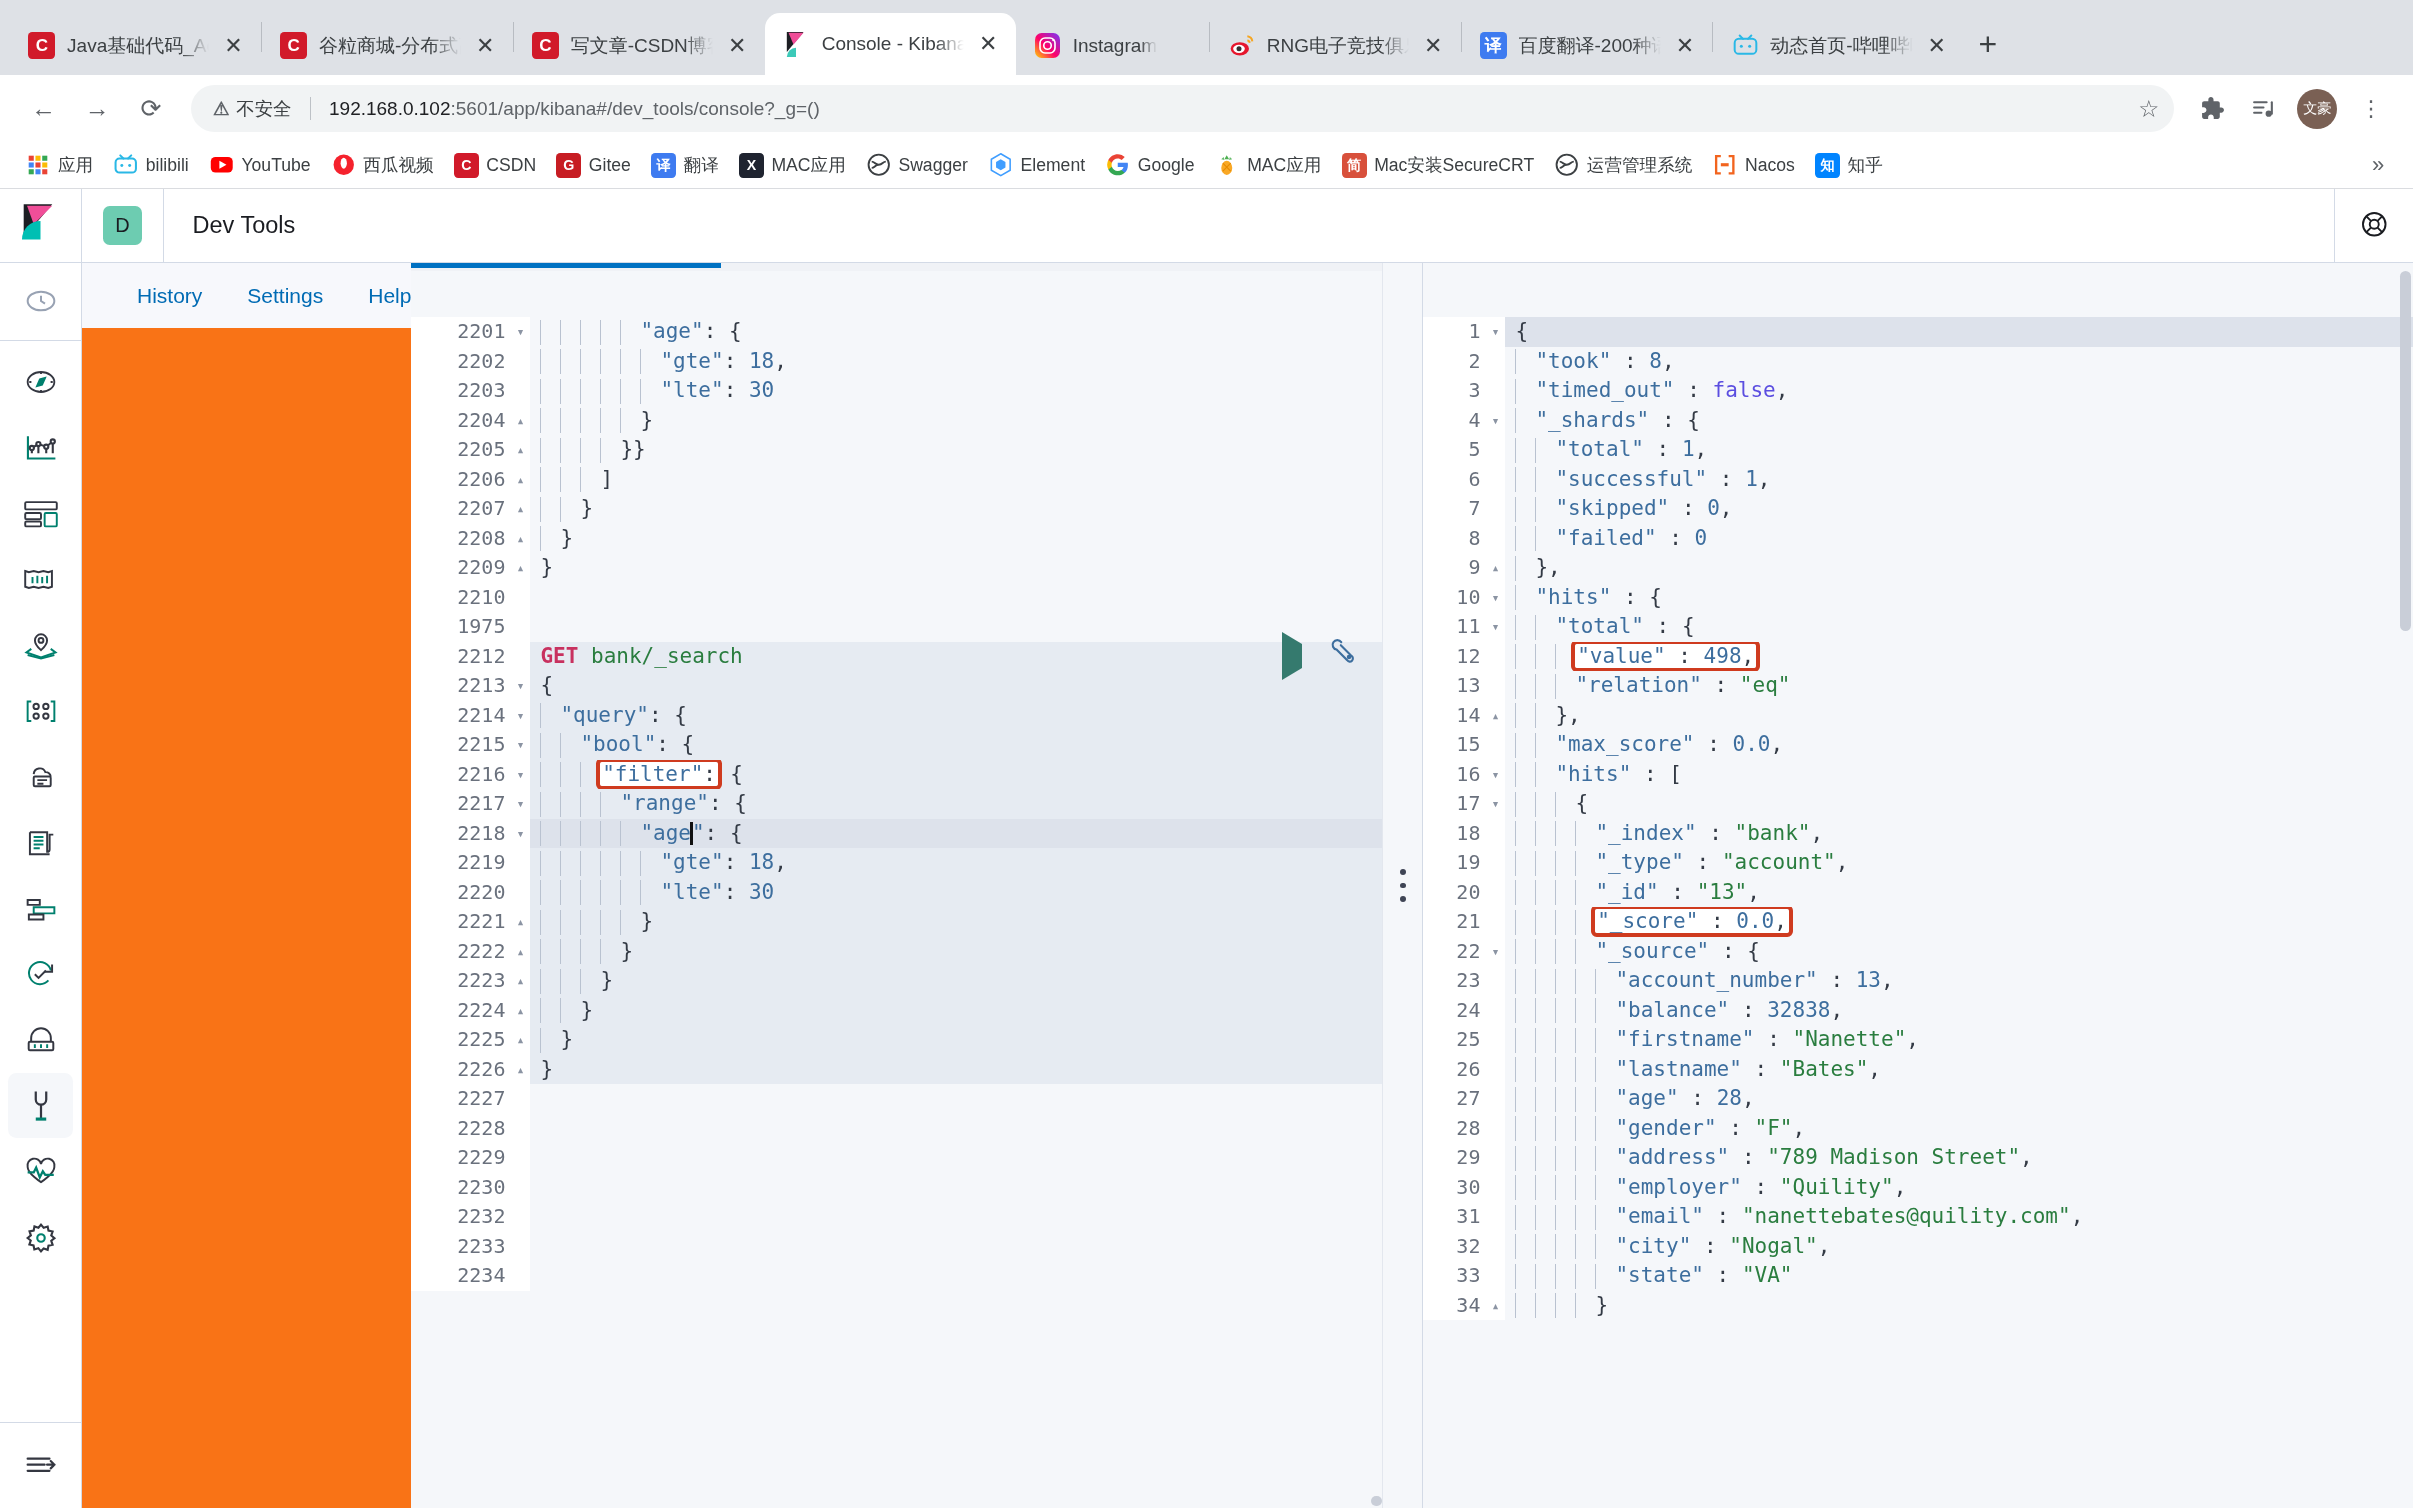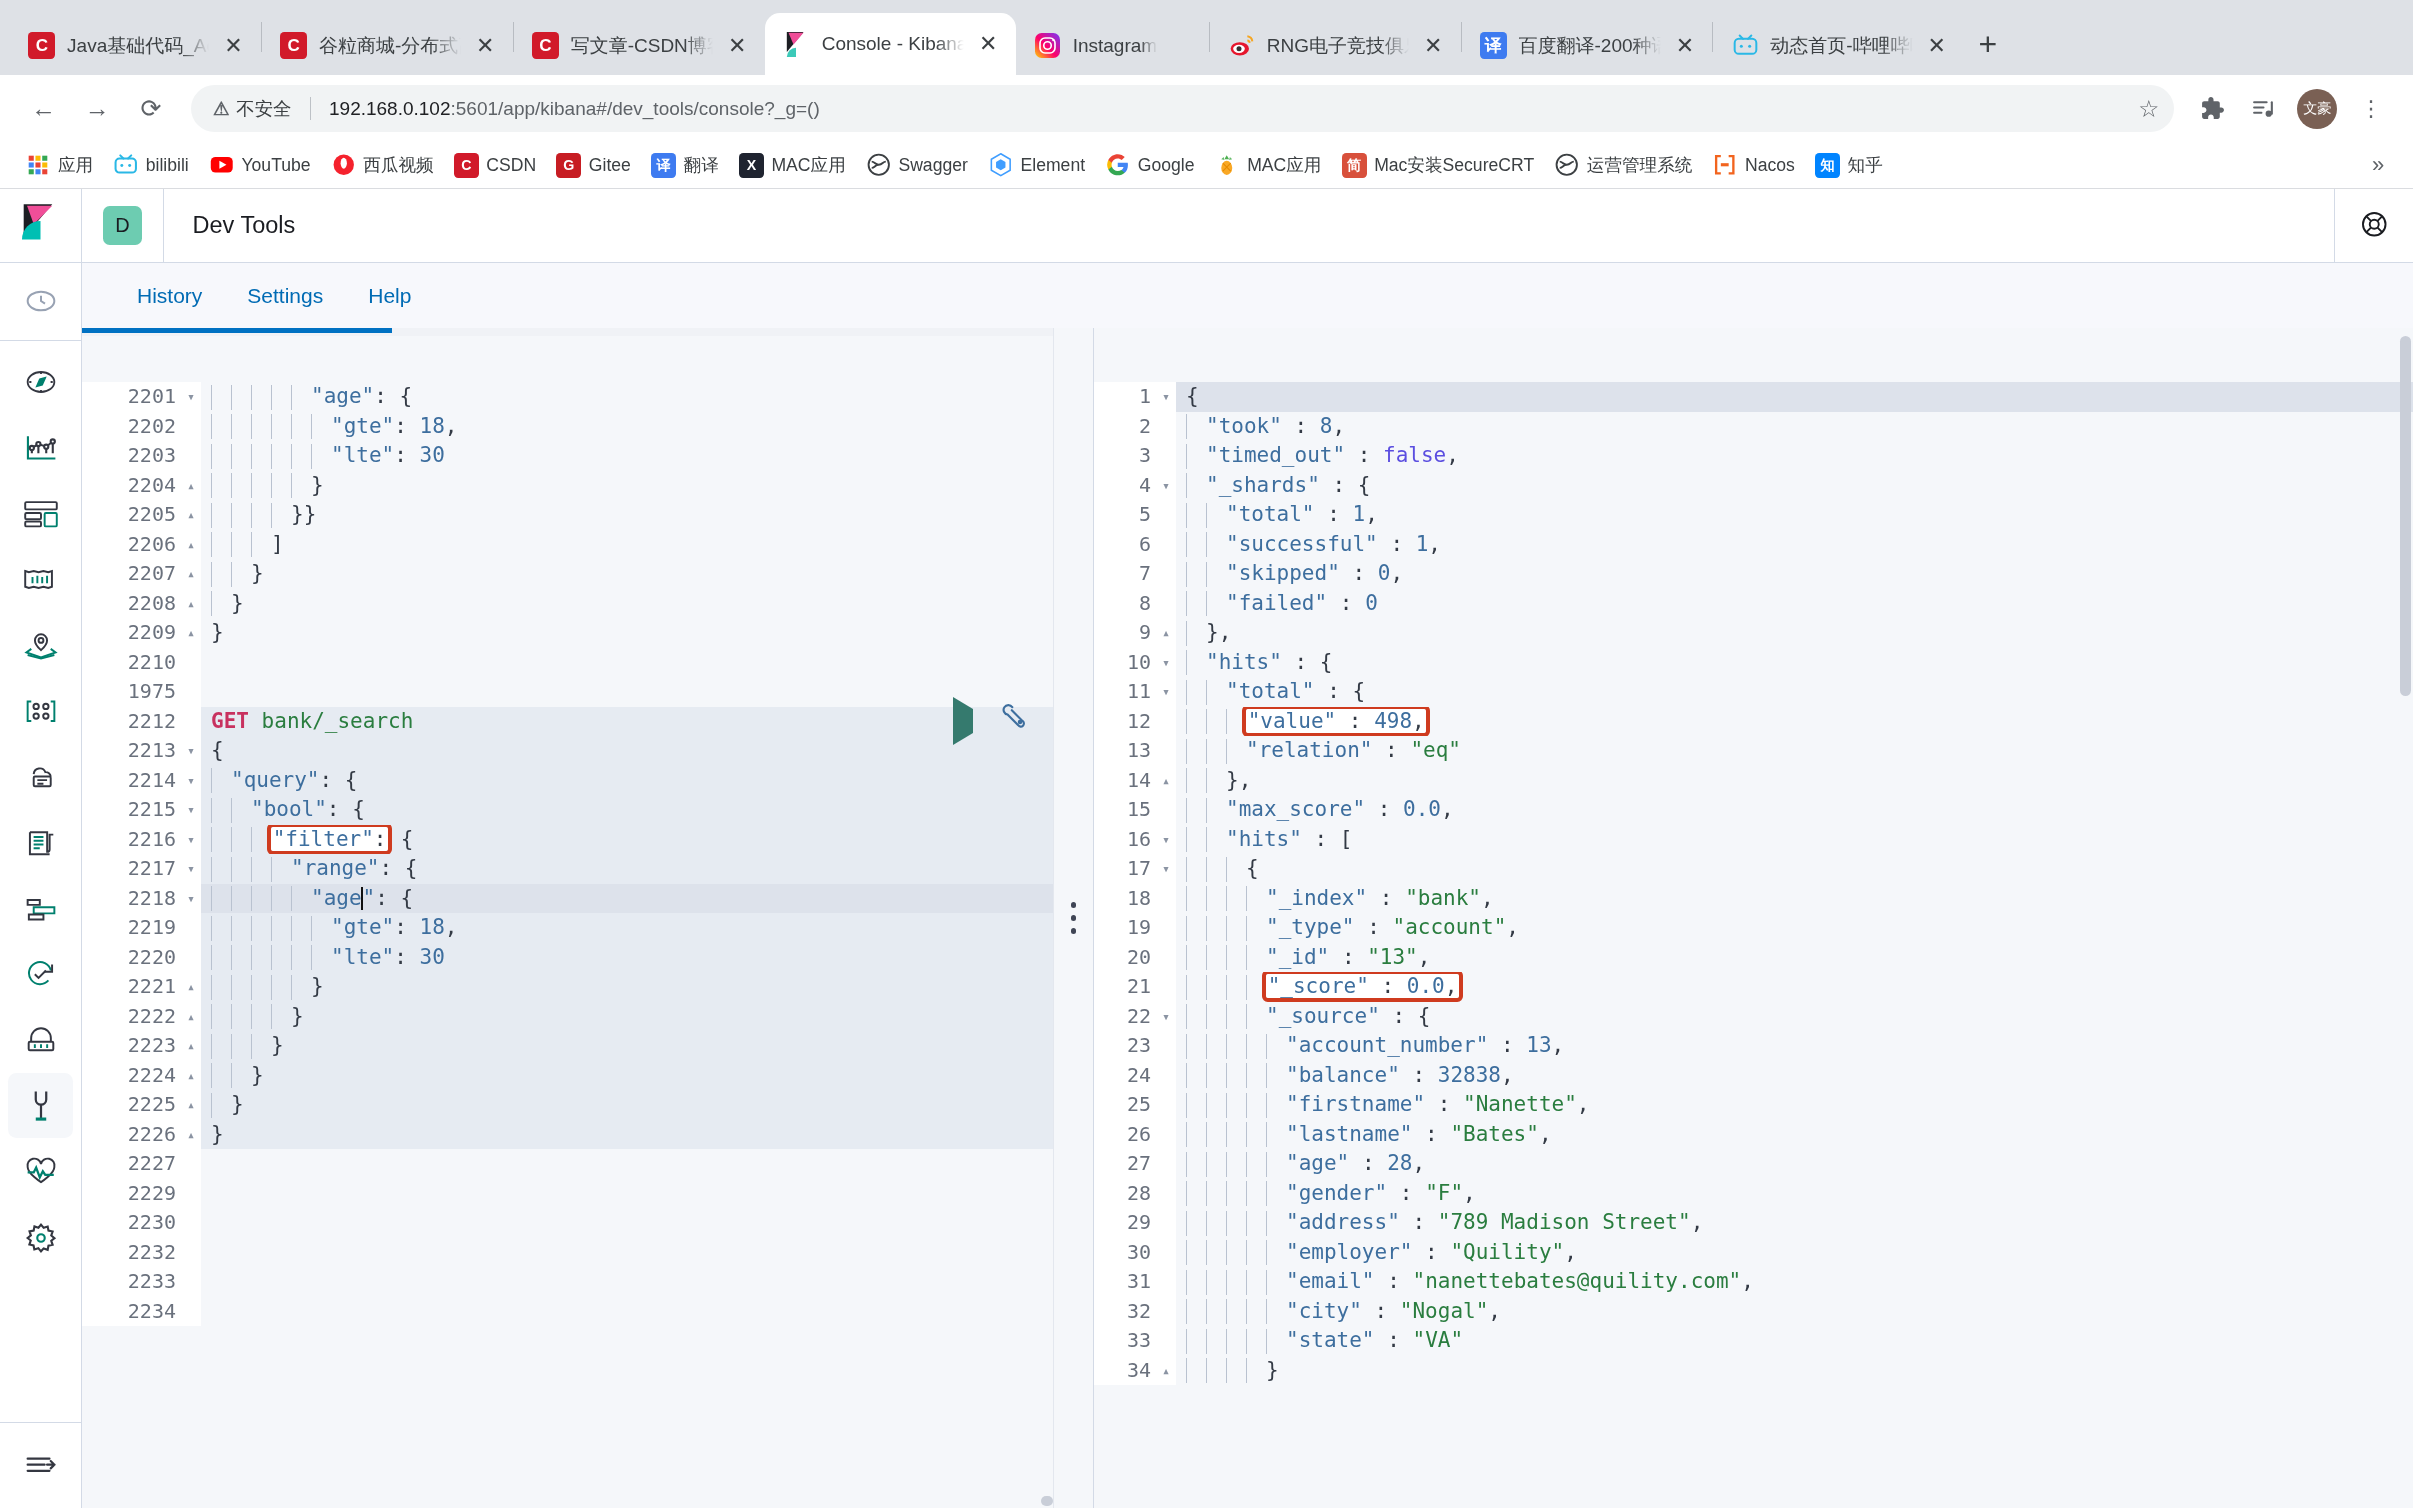--- a/index.html
+++ b/index.html
@@ -135,21 +135,21 @@
   }
   .side-item {
     width: 65px; height: 65px; display: flex; align-items: center;
     justify-content: center; border-radius: 8.4px; margin-bottom: 0.8px;
     position: relative;
   }
   .side-item.sel { background: #f5f7fa; }
   .side-sep { width: 82px; height: 0.8px; background: #d3dae6; margin: 6.7px 0 8.4px 0; }
   .side-spacer { flex: 1 1 auto; }
 
-  .k-main { flex: 1 1 auto; display: flex; flex-direction: column; min-width: 0; background: #c4b5fd; }
+  .k-main { flex: 1 1 auto; display: flex; flex-direction: row; min-width: 0; background: #f97316; }
 
   .k-navrow {
     height: 65px; flex: 0 0 65px; display: flex; align-items: center;
     padding-left: 55px; gap: 45px; background: #f7f8fc;
   }
   .k-navlink { font-size: 21px; color: #006bb4; }
 
   .k-tabs {
     height: 74px; flex: 0 0 74px; display: flex; align-items: flex-end;
     padding-left: 55px; gap: 0; background: #f7f8fc;
@@ -685,20 +685,21 @@
                   <div class="row hl cur"><div class="ln">2218</div><div class="fold">▾</div><div class="txt"><span class="guide" style="display:inline-block;width:20px;border-left:0.8px solid #b9c2d0;height:25px;vertical-align:middle;"></span><span class="guide" style="display:inline-block;width:20px;border-left:0.8px solid #b9c2d0;height:25px;vertical-align:middle;"></span><span class="guide" style="display:inline-block;width:20px;border-left:0.8px solid #b9c2d0;height:25px;vertical-align:middle;"></span><span class="guide" style="display:inline-block;width:20px;border-left:0.8px solid #b9c2d0;height:25px;vertical-align:middle;"></span><span class="guide" style="display:inline-block;width:20px;border-left:0.8px solid #b9c2d0;height:25px;vertical-align:middle;"></span><span class="k-key">"age</span><span class="caret"></span><span class="k-key">"</span><span class="k-punct">:</span> <span class="k-punct">{</span></div></div>
                   <div class="row hl"><div class="ln">2219</div><div class="fold"></div><div class="txt"><span class="guide" style="display:inline-block;width:20px;border-left:0.8px solid #b9c2d0;height:25px;vertical-align:middle;"></span><span class="guide" style="display:inline-block;width:20px;border-left:0.8px solid #b9c2d0;height:25px;vertical-align:middle;"></span><span class="guide" style="display:inline-block;width:20px;border-left:0.8px solid #b9c2d0;height:25px;vertical-align:middle;"></span><span class="guide" style="display:inline-block;width:20px;border-left:0.8px solid #b9c2d0;height:25px;vertical-align:middle;"></span><span class="guide" style="display:inline-block;width:20px;border-left:0.8px solid #b9c2d0;height:25px;vertical-align:middle;"></span><span class="guide" style="display:inline-block;width:20px;border-left:0.8px solid #b9c2d0;height:25px;vertical-align:middle;"></span><span class="k-key">"gte"</span><span class="k-punct">:</span> <span class="k-num">18</span><span class="k-punct">,</span></div></div>
                   <div class="row hl"><div class="ln">2220</div><div class="fold"></div><div class="txt"><span class="guide" style="display:inline-block;width:20px;border-left:0.8px solid #b9c2d0;height:25px;vertical-align:middle;"></span><span class="guide" style="display:inline-block;width:20px;border-left:0.8px solid #b9c2d0;height:25px;vertical-align:middle;"></span><span class="guide" style="display:inline-block;width:20px;border-left:0.8px solid #b9c2d0;height:25px;vertical-align:middle;"></span><span class="guide" style="display:inline-block;width:20px;border-left:0.8px solid #b9c2d0;height:25px;vertical-align:middle;"></span><span class="guide" style="display:inline-block;width:20px;border-left:0.8px solid #b9c2d0;height:25px;vertical-align:middle;"></span><span class="guide" style="display:inline-block;width:20px;border-left:0.8px solid #b9c2d0;height:25px;vertical-align:middle;"></span><span class="k-key">"lte"</span><span class="k-punct">:</span> <span class="k-num">30</span><span class="k-punct"></span></div></div>
                   <div class="row hl"><div class="ln">2221</div><div class="fold">▴</div><div class="txt"><span class="guide" style="display:inline-block;width:20px;border-left:0.8px solid #b9c2d0;height:25px;vertical-align:middle;"></span><span class="guide" style="display:inline-block;width:20px;border-left:0.8px solid #b9c2d0;height:25px;vertical-align:middle;"></span><span class="guide" style="display:inline-block;width:20px;border-left:0.8px solid #b9c2d0;height:25px;vertical-align:middle;"></span><span class="guide" style="display:inline-block;width:20px;border-left:0.8px solid #b9c2d0;height:25px;vertical-align:middle;"></span><span class="guide" style="display:inline-block;width:20px;border-left:0.8px solid #b9c2d0;height:25px;vertical-align:middle;"></span><span class="k-punct">}</span></div></div>
                   <div class="row hl"><div class="ln">2222</div><div class="fold">▴</div><div class="txt"><span class="guide" style="display:inline-block;width:20px;border-left:0.8px solid #b9c2d0;height:25px;vertical-align:middle;"></span><span class="guide" style="display:inline-block;width:20px;border-left:0.8px solid #b9c2d0;height:25px;vertical-align:middle;"></span><span class="guide" style="display:inline-block;width:20px;border-left:0.8px solid #b9c2d0;height:25px;vertical-align:middle;"></span><span class="guide" style="display:inline-block;width:20px;border-left:0.8px solid #b9c2d0;height:25px;vertical-align:middle;"></span><span class="k-punct">}</span></div></div>
                   <div class="row hl"><div class="ln">2223</div><div class="fold">▴</div><div class="txt"><span class="guide" style="display:inline-block;width:20px;border-left:0.8px solid #b9c2d0;height:25px;vertical-align:middle;"></span><span class="guide" style="display:inline-block;width:20px;border-left:0.8px solid #b9c2d0;height:25px;vertical-align:middle;"></span><span class="guide" style="display:inline-block;width:20px;border-left:0.8px solid #b9c2d0;height:25px;vertical-align:middle;"></span><span class="k-punct">}</span></div></div>
                   <div class="row hl"><div class="ln">2224</div><div class="fold">▴</div><div class="txt"><span class="guide" style="display:inline-block;width:20px;border-left:0.8px solid #b9c2d0;height:25px;vertical-align:middle;"></span><span class="guide" style="display:inline-block;width:20px;border-left:0.8px solid #b9c2d0;height:25px;vertical-align:middle;"></span><span class="k-punct">}</span></div></div>
                   <div class="row hl"><div class="ln">2225</div><div class="fold">▴</div><div class="txt"><span class="guide" style="display:inline-block;width:20px;border-left:0.8px solid #b9c2d0;height:25px;vertical-align:middle;"></span><span class="k-punct">}</span></div></div>
                   <div class="row hl"><div class="ln">2226</div><div class="fold">▴</div><div class="txt"><span class="k-punct">}</span></div></div>
                   <div class="row"><div class="ln">2227</div><div class="fold"></div><div class="txt"><span class="k-punct"></span></div></div>
+                  <div class="row"><div class="ln">2228</div><div class="fold"></div><div class="txt"><span class="k-punct"></span></div></div>
                   <div class="row"><div class="ln">2229</div><div class="fold"></div><div class="txt"><span class="k-punct"></span></div></div>
                   <div class="row"><div class="ln">2230</div><div class="fold"></div><div class="txt"><span class="k-punct"></span></div></div>
                   <div class="row"><div class="ln">2232</div><div class="fold"></div><div class="txt"><span class="k-punct"></span></div></div>
                   <div class="row"><div class="ln">2233</div><div class="fold"></div><div class="txt"><span class="k-punct"></span></div></div>
                   <div class="row"><div class="ln">2234</div><div class="fold"></div><div class="txt"><span class="k-punct"></span></div></div>
                 </div>
             </div>
             <div class="h-scroll"></div>
           </div>
 

